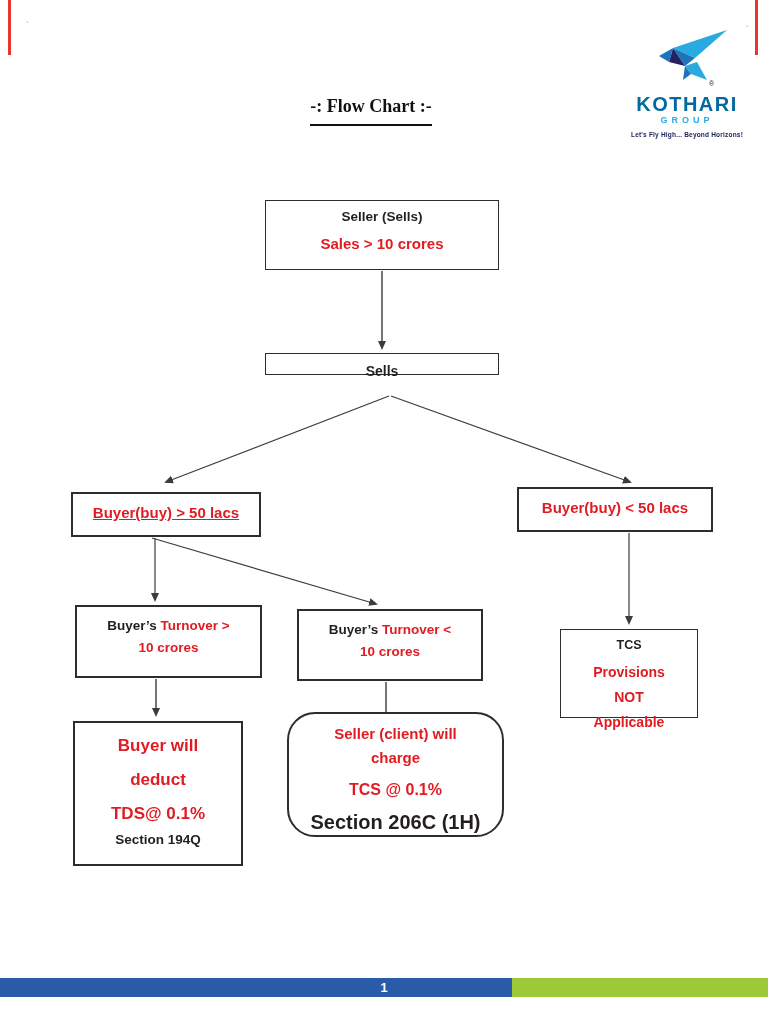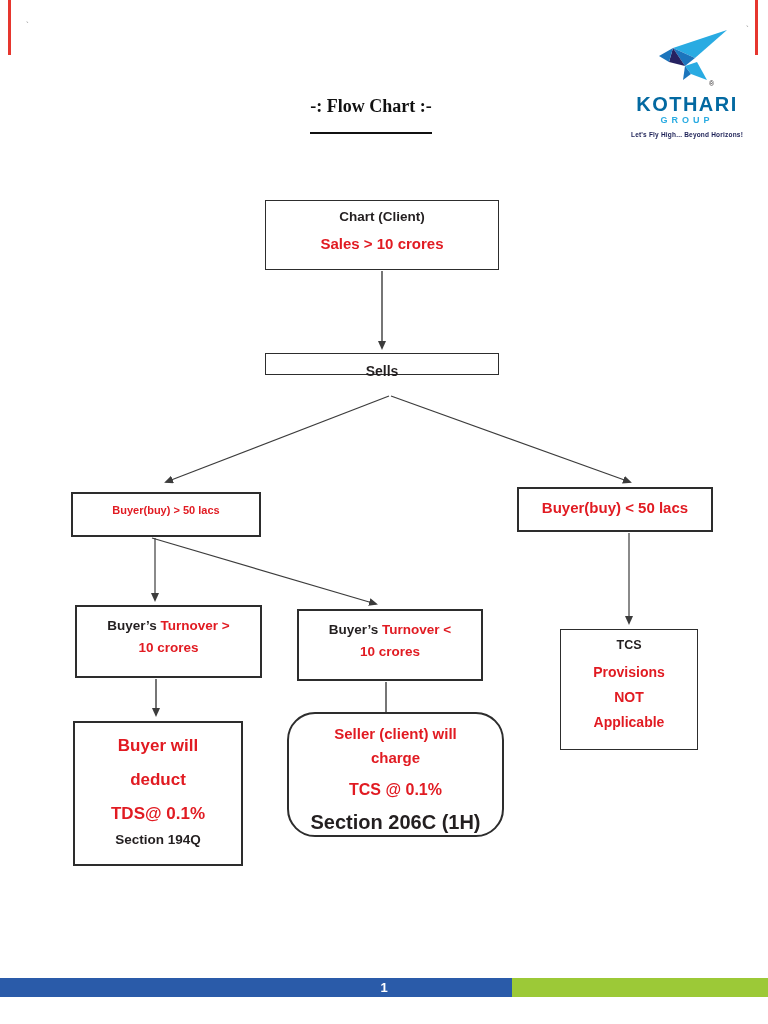--- a/index.html
+++ b/index.html
@@ -12,45 +12,45 @@
 
   
   #logo{position:absolute;left:612px;top:28px;width:150px;text-align:center;}
   #logo .bird{display:block;margin:0 auto;}
   #logo .brand{font-size:20px;font-weight:700;letter-spacing:1.5px;color:#0369a1;line-height:20px;margin-top:2px;}
   #logo .group{font-size:9px;font-weight:700;letter-spacing:4px;color:#29abe2;line-height:11px;margin-top:1px;}
   #logo .tagline{font-size:6.5px;font-weight:700;color:#1b1f55;line-height:8px;margin-top:5px;letter-spacing:.2px;}
 
   
   #title-wrap{position:absolute;left:251px;top:96px;width:240px;text-align:center;}
-  #title{display:inline-block;font-family:"Liberation Serif",serif;font-weight:700;font-size:18px;color:#111;border-bottom:2px solid #111;padding-bottom:15px;}
+  #title{display:inline-block;font-family:"Liberation Serif",serif;font-weight:700;font-size:18px;color:#111;border-bottom:2px solid #111;padding-bottom:7px;}
 
   
   .fbox{position:absolute;background:#fff;border:2px solid #2d2d2d;box-sizing:border-box;text-align:center;}
   .blk{color:#231f20;font-weight:700;}
   .red{color:#e11b22;font-weight:700;}
 
   #box-seller{left:265px;top:200px;width:234px;height:70px;border-width:1.5px;}
   #box-seller .l1{font-size:13.5px;margin-top:8px;}
   #box-seller .l2{font-size:15px;margin-top:11px;}
 
   #box-sells{left:265px;top:353px;width:234px;height:22px;border-width:1.5px;}
   #box-sells .l1{font-size:14px;margin-top:9px;}
 
   #box-buyer-gt{left:71px;top:492px;width:190px;height:45px;}
-  #box-buyer-gt .l1{font-size:11px;margin-top:10px;}
+  #box-buyer-gt .l1{font-size:15px;margin-top:10px;text-decoration:underline;}
   #box-buyer-lt{left:517px;top:487px;width:196px;height:45px;}
   #box-buyer-lt .l1{font-size:15px;margin-top:10px;}
 
   #box-turn-gt{left:75px;top:605px;width:187px;height:73px;}
   #box-turn-lt{left:297px;top:609px;width:186px;height:72px;}
   .turn-l1{font-size:13.5px;margin-top:11px;}
   .turn-l2{font-size:13.5px;margin-top:7px;}
 
-  #box-tcs{left:560px;top:629px;width:138px;height:121px;border-width:1.5px;}
+  #box-tcs{left:560px;top:629px;width:138px;height:89px;border-width:1.5px;}
   #box-tcs .l1{font-size:12.5px;margin-top:8px;}
   #box-tcs .rl{font-size:14px;line-height:25px;}
   #box-tcs .rgroup{margin-top:8px;}
 
   #box-deduct{left:73px;top:721px;width:170px;height:145px;}
   #box-deduct .rl{font-size:17px;line-height:34px;}
   #box-deduct .rgroup{margin-top:6px;}
   #box-deduct .sec{font-size:13.5px;margin-top:1px;}
 
   #box-charge{left:287px;top:712px;width:217px;height:125px;border-radius:28px;}
@@ -106,21 +106,21 @@
     <line x1="389" y1="396" x2="166" y2="482" stroke="#3c3c3c" stroke-width="1.2" marker-end="url(#ah)"></line>
     <line x1="391" y1="396" x2="630" y2="482" stroke="#3c3c3c" stroke-width="1.2" marker-end="url(#ah)"></line>
     <line x1="155" y1="538" x2="155" y2="600" stroke="#3c3c3c" stroke-width="1.2" marker-end="url(#ah)"></line>
     <line x1="152" y1="538" x2="376" y2="604" stroke="#3c3c3c" stroke-width="1.2" marker-end="url(#ah)"></line>
     <line x1="629" y1="533" x2="629" y2="623" stroke="#3c3c3c" stroke-width="1.2" marker-end="url(#ah)"></line>
     <line x1="156" y1="679" x2="156" y2="715" stroke="#3c3c3c" stroke-width="1.4" marker-end="url(#ah)"></line>
     <line x1="386" y1="682" x2="386" y2="723" stroke="#3c3c3c" stroke-width="1.4" marker-end="url(#ah)"></line>
   </svg>
 
   <div id="box-seller" class="fbox">
-    <div class="l1 blk">Chart (Client)</div>
+    <div class="l1 blk">Seller (Sells)</div>
     <div class="l2 red">Sales &gt; 10 crores</div>
   </div>
 
   <div id="box-sells" class="fbox">
     <div class="l1 blk">Sells</div>
   </div>
 
   <div id="box-buyer-gt" class="fbox">
     <div class="l1 red">Buyer(buy) &gt; 50 lacs</div>
   </div>

